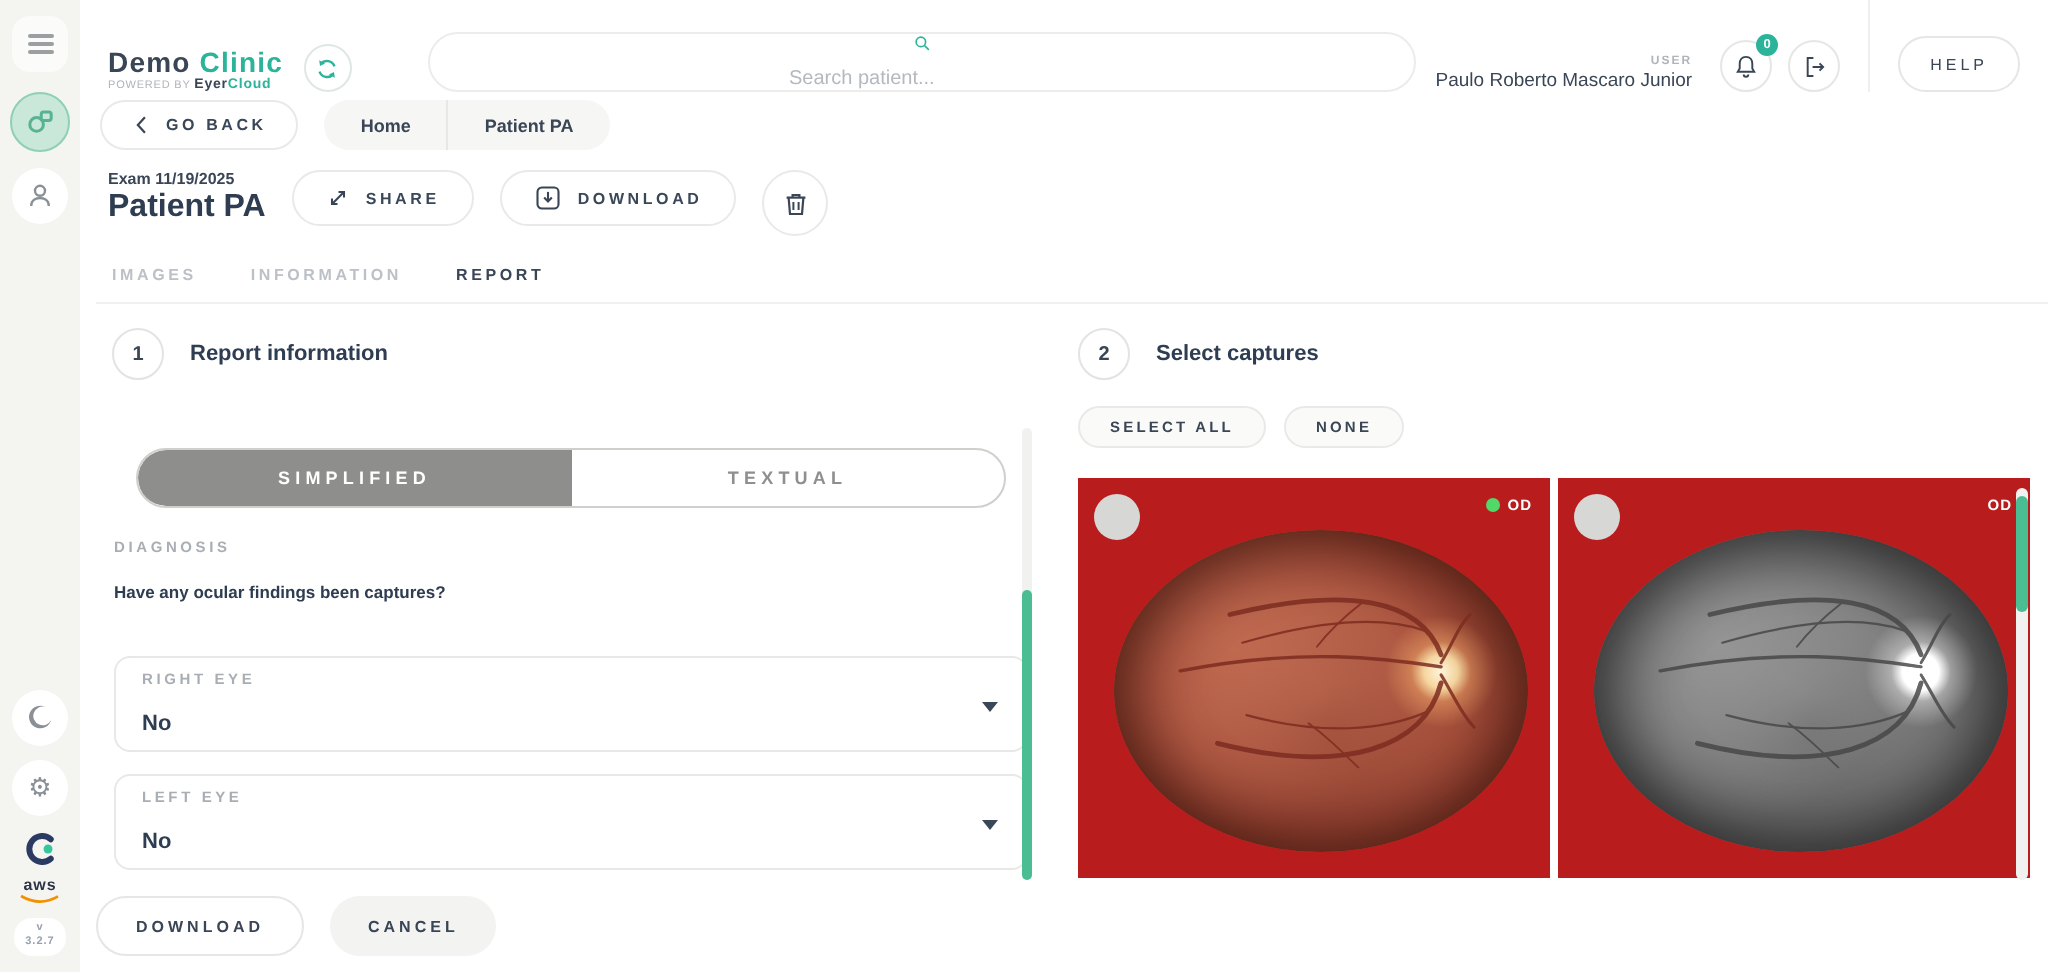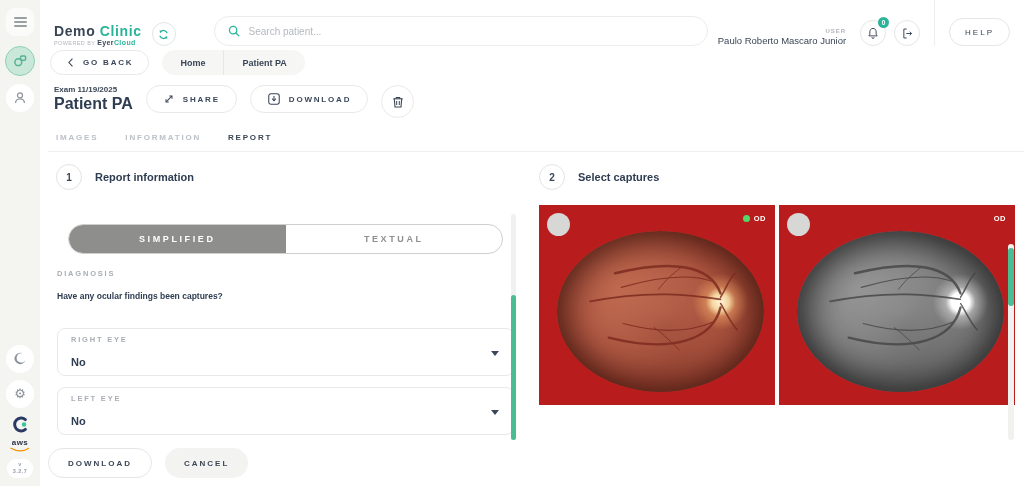--- a/index.html
+++ b/index.html
@@ -28,21 +28,21 @@
   .version-badge { margin-top:6px; background:#fff; border-radius:9px; padding:2px 6px; text-align:center; }
   .version-badge div { font-size:5.5px; font-weight:bold; color:#97a0b0; line-height:1.4; letter-spacing:.5px;}
   
   .header { position:absolute; left:40px; right:0; top:0; height:46px; background:#fff; display:flex; align-items:flex-end; padding-left:14px; z-index:9; }
   .brand-top { font-size:14px; font-weight:bold; letter-spacing:.6px; color:#3a4656; line-height:1.15;}
   .brand-top .accent { color:#2cb49a; }
   .brand-sub { font-size:5.5px; color:#b0b4ba; letter-spacing:.4px; }
   .brand-sub b { color:#3a4656; font-size:7px; }
   .brand-sub .accent { color:#2cb49a; font-size:7px; font-weight:bold;}
   .refresh-btn { width:24px; height:24px; border-radius:50%; border:1px solid #dfe7e3; background:#fff; margin-left:10px; }
-  .search { margin-left:38px; width:494px; height:30px; border:1px solid #ececea; border-radius:16px; display:flex; align-items:center; padding:0 12px; gap:8px; background:#fff;}
+  .search { margin-left:38px; width:494px; height:30px; border:1px solid #ececea; border-radius:16px; display:flex; align-items:center; padding:0 12px; gap:8px; background:#fff;flex-direction:column;}
   .search input { border:none; outline:none; flex:1; font-size:10px; font-family:"Liberation Sans",sans-serif; color:#3a4759; background:transparent;}
   .search input::placeholder { color:#b4b9c0; }
   .user-block { margin-left:auto; text-align:right; }
   .user-label { font-size:6px; letter-spacing:1px; color:#b0b4ba; font-weight:bold;}
   .user-name { font-size:9.5px; color:#3a4656; margin-top:1px;}
   .hdr-circle { position:relative; width:26px; height:26px; border:1px solid #e6e6e4; border-radius:50%; background:#fff; }
   .bell-wrap { margin-left:14px; }
   .logout-wrap { margin-left:8px; }
   .badge { position:absolute; top:-4px; right:-4px; width:11px; height:11px; border-radius:50%; background:#2cb49a; color:#fff; font-size:6.5px; font-weight:bold; display:flex; align-items:center; justify-content:center;}
   .vdiv { width:1px; height:46px; background:#efefed; margin:0 14px; }
@@ -288,20 +288,24 @@
           <div class="field-value">No</div>
           <span class="caret"></span>
         </div>
         <div class="field-stub"></div>
       </section>
 
       <section class="col-right">
         <div class="step-head">
           <div class="step-circle">2</div>
           <div class="step-title">Select captures</div>
+        </div>
+        <div class="row-actions">
+          <button class="mini-pill">SELECT ALL</button>
+          <button class="mini-pill">NONE</button>
         </div>
         <div class="images">
 
           <div class="capture-card">
             <div class="fundus">
               <svg class="vessels" viewBox="0 0 200 160" preserveAspectRatio="none">
                 <g fill="none" stroke="#7d2c20" stroke-linecap="round" opacity="0.85">
                   <path d="M158 62 C148 34 112 28 56 42" stroke-width="2.4"></path>
                   <path d="M158 76 C150 108 112 122 50 106" stroke-width="2.4"></path>
                   <path d="M158 68 C132 64 92 58 32 70" stroke-width="1.7"></path>

